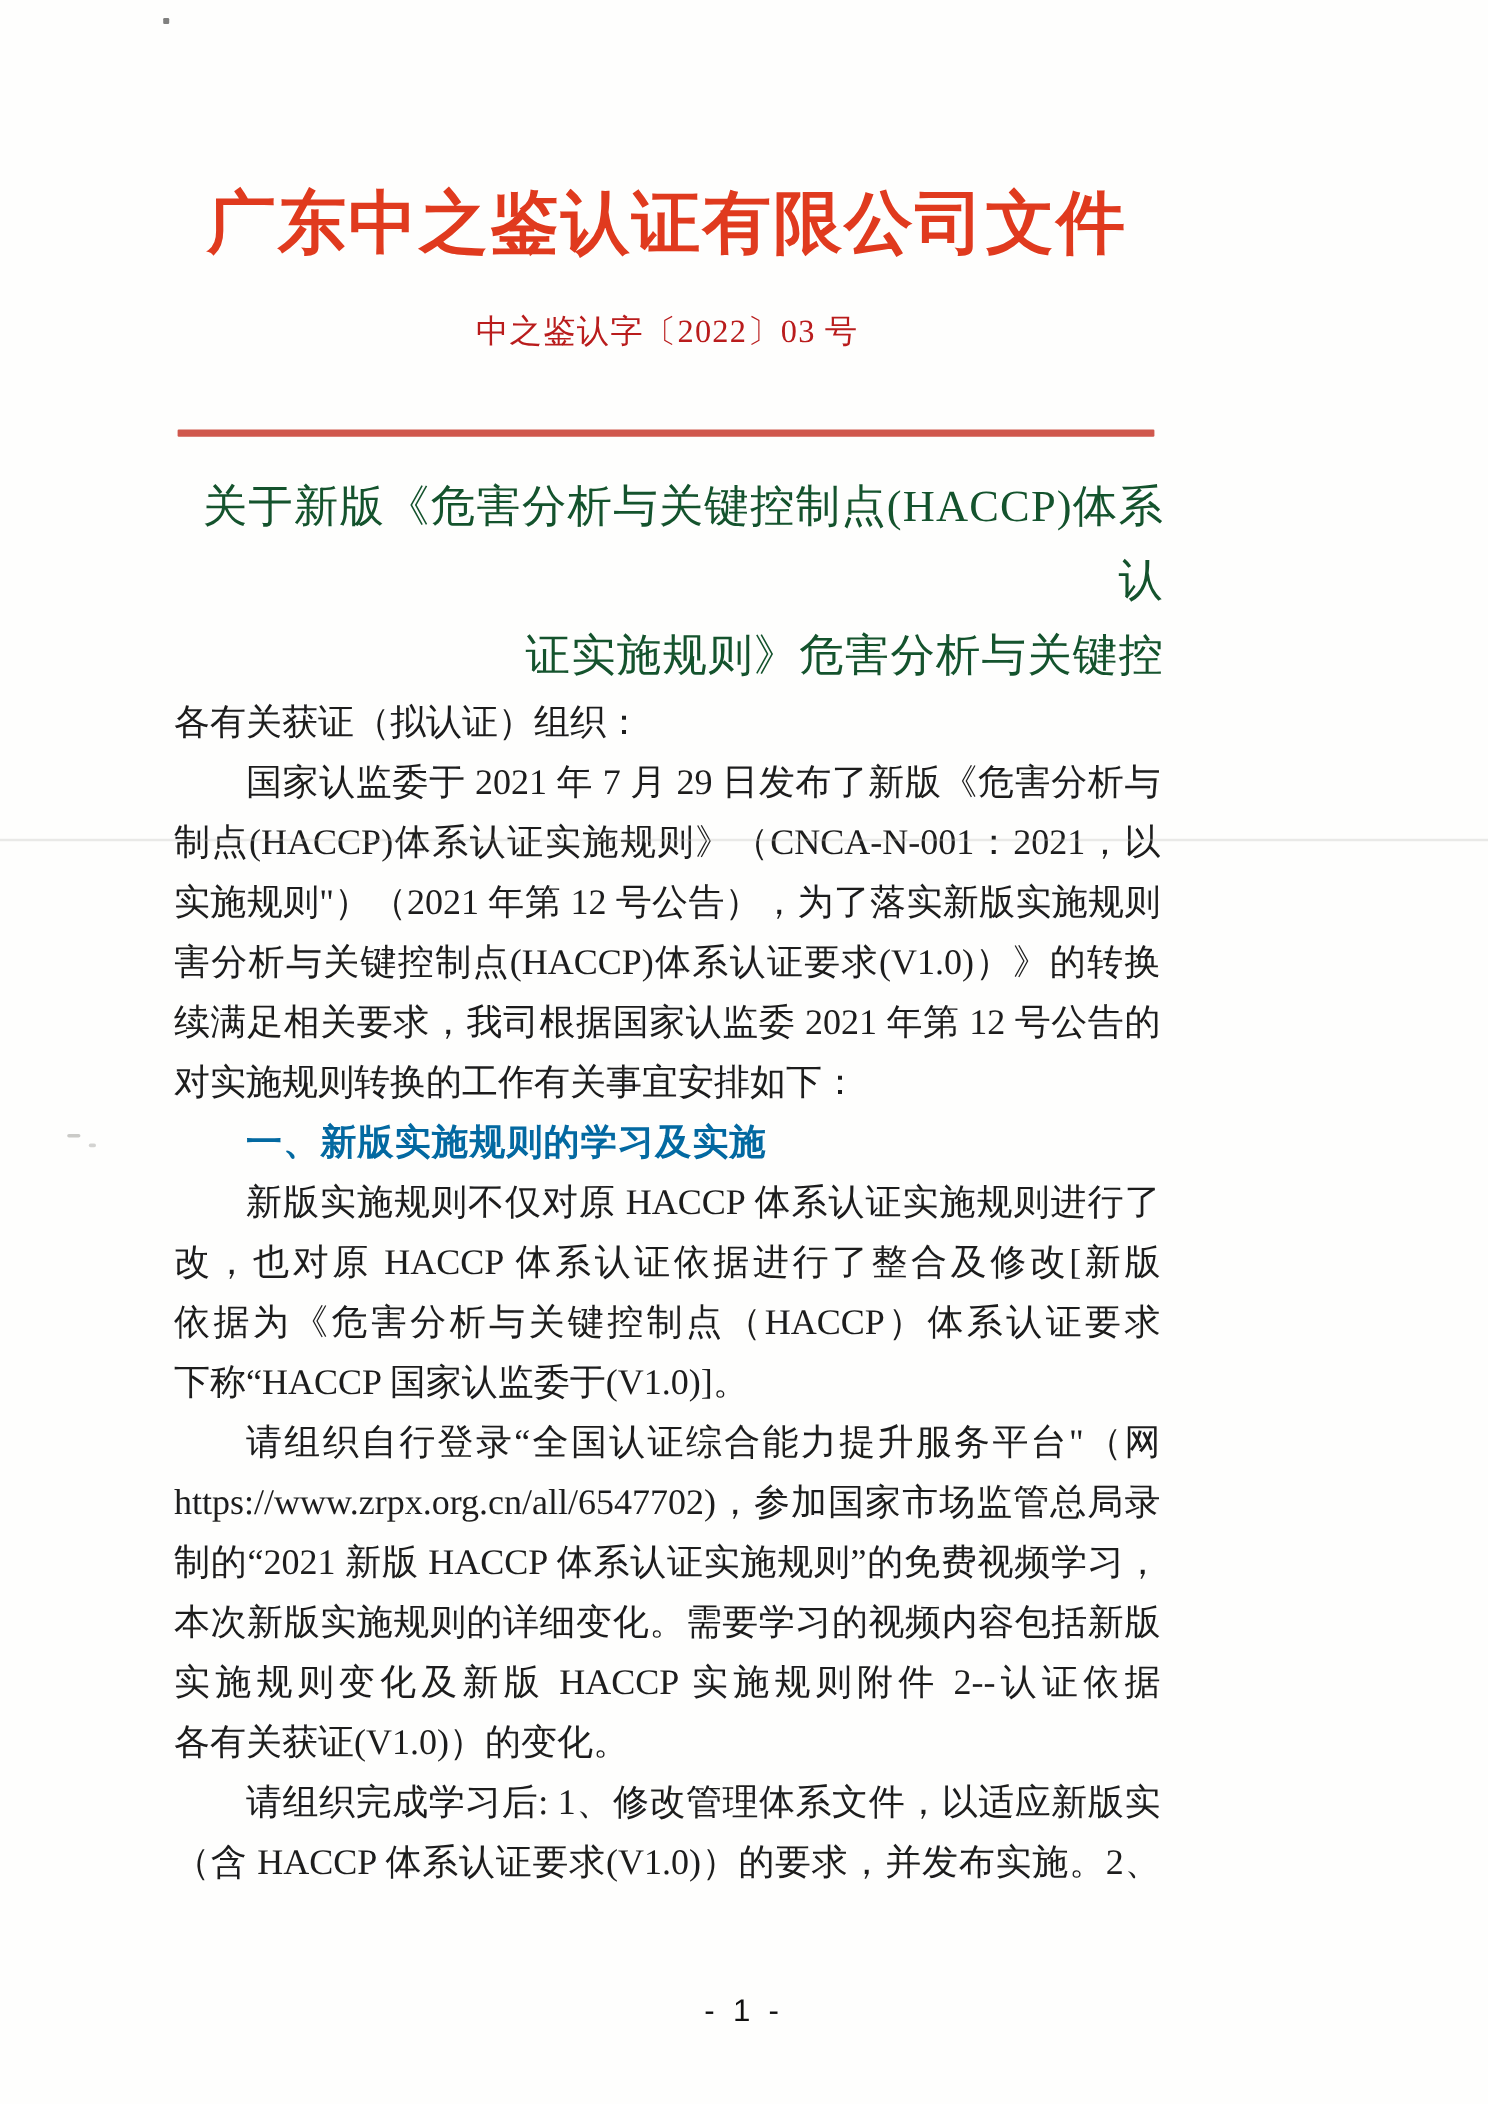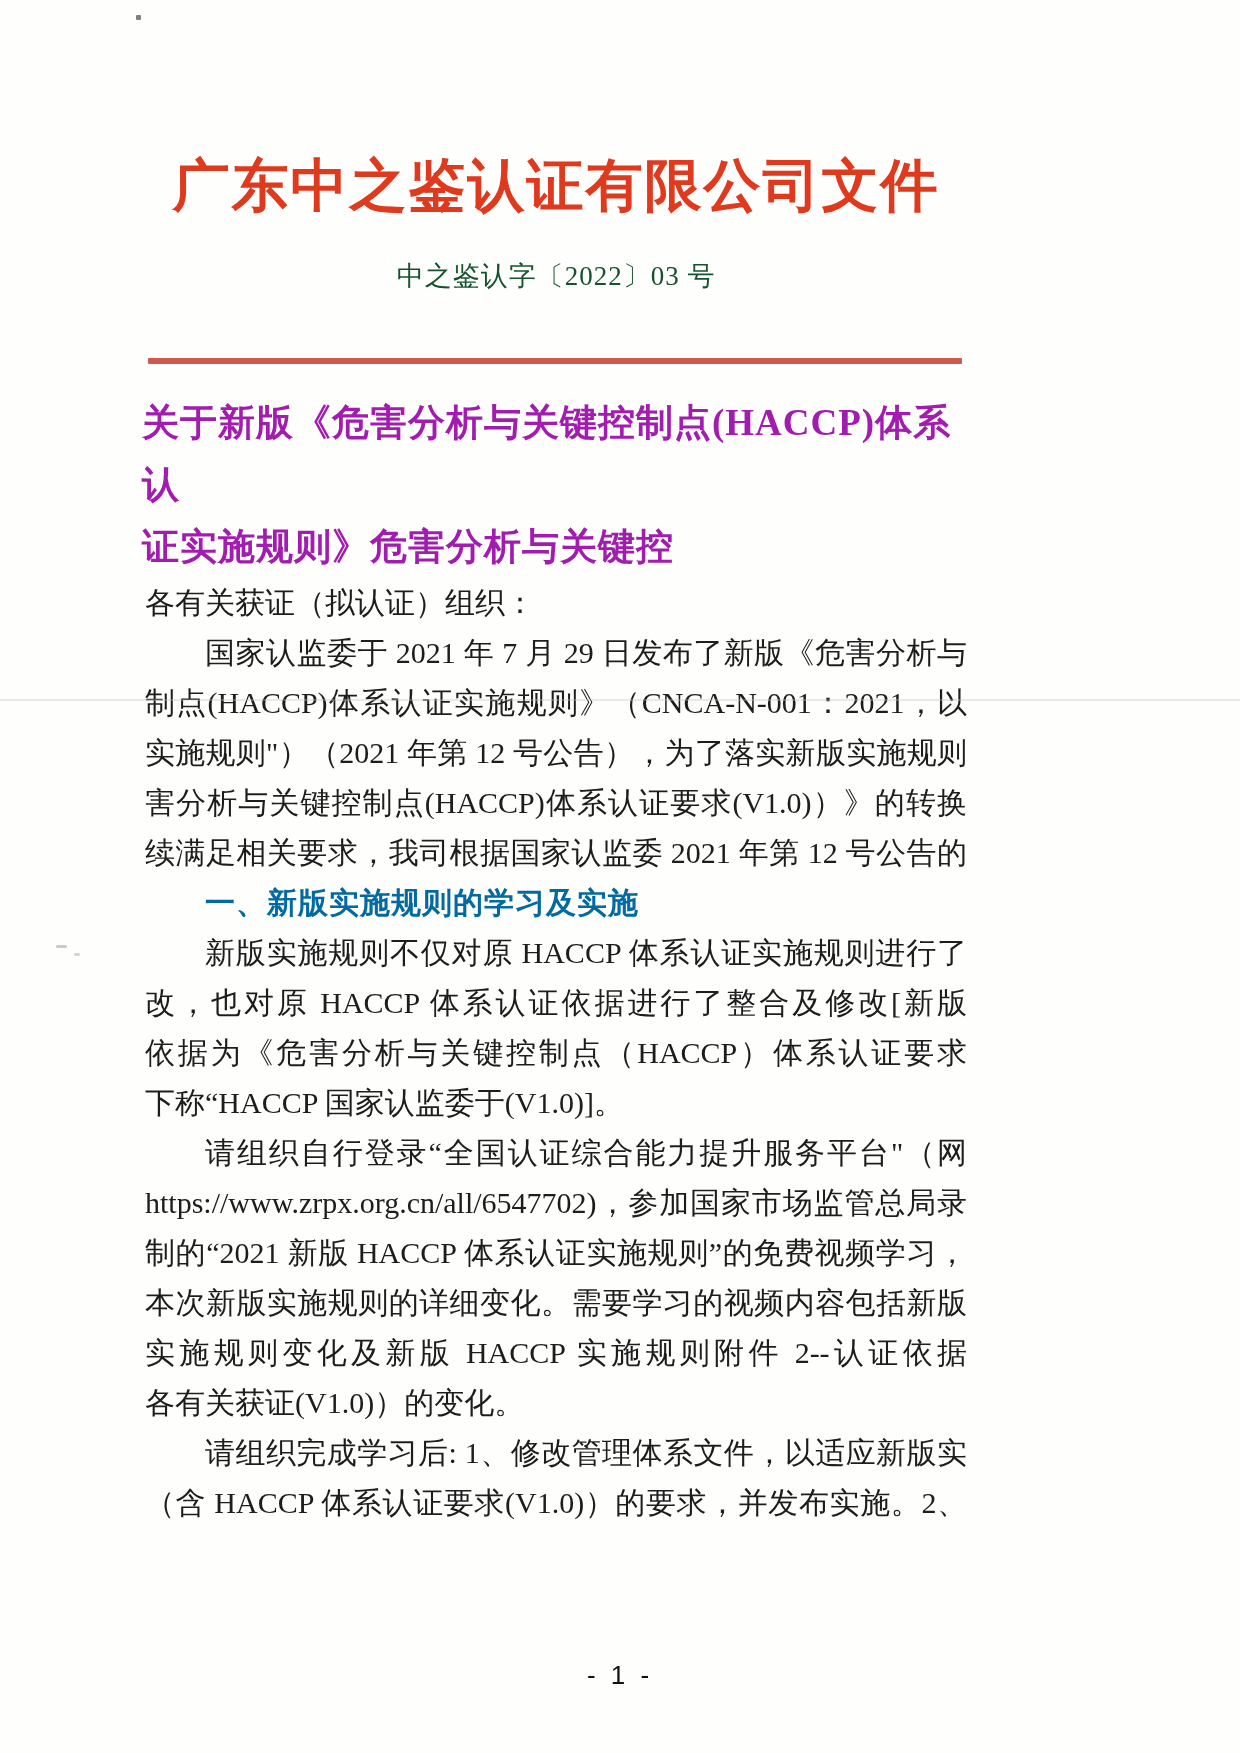--- a/index.html
+++ b/index.html
@@ -16,32 +16,32 @@
   .org-title{
     position:absolute;top:148px;left:142px;width:828px;
     text-align:center;
     font-size:57px;font-weight:bold;letter-spacing:2px;
     white-space:nowrap;
   }
   .doc-number{
     position:absolute;top:258px;left:142px;width:828px;
     text-align:center;
     font-size:27px;letter-spacing:1px;
-    color:#14532d;
+    color:#b91c1c;
   }
   .red-rule{
     position:absolute;top:358px;left:148px;width:814px;height:6px;
     border-radius:1px;
   }
   .subject{
     position:absolute;top:392px;left:142px;width:828px;
-    text-align:left;
-    font-weight:bold;
+    text-align:right;
+    font-weight:normal;
     font-size:37px;
-    color:#a21caf;
+    color:#14532d;
   }
   .subject-line{line-height:62px;letter-spacing:1px;}
   .document-body{
     position:absolute;top:578px;left:145px;width:822px;
   }
   .paragraph{margin:0;padding:0;}
   .line{
     font-size:30px;
     line-height:50px;
     height:50px;
@@ -103,20 +103,21 @@
   <div class="document-body">
       <div class="paragraph salutation">
         <div class="line">各有关获证（拟认证）组织：</div>
       </div>
       <div class="paragraph paragraph">
         <div class="line indent just">国家认监委于 2021 年 7 月 29 日发布了新版《危害分析与关键控</div>
         <div class="line just">制点(HACCP)体系认证实施规则》（CNCA-N-001：2021，以下称“新版</div>
         <div class="line just">实施规则"）（2021 年第 12 号公告），为了落实新版实施规则（含《危</div>
         <div class="line just">害分析与关键控制点(HACCP)体系认证要求(V1.0)）》的转换工作，持</div>
         <div class="line just">续满足相关要求，我司根据国家认监委 2021 年第 12 号公告的要求，</div>
+        <div class="line">对实施规则转换的工作有关事宜安排如下：</div>
       </div>
       <div class="paragraph heading">
         <div class="line indent">一、新版实施规则的学习及实施</div>
       </div>
       <div class="paragraph paragraph">
         <div class="line indent just">新版实施规则不仅对原 HACCP 体系认证实施规则进行了整合及修</div>
         <div class="line just">改，也对原 HACCP 体系认证依据进行了整合及修改[新版 HACCP 认证</div>
         <div class="line just">依据为《危害分析与关键控制点（HACCP）体系认证要求（V1.0)》，以</div>
         <div class="line">下称“HACCP 国家认监委于(V1.0)]。</div>
       </div>

